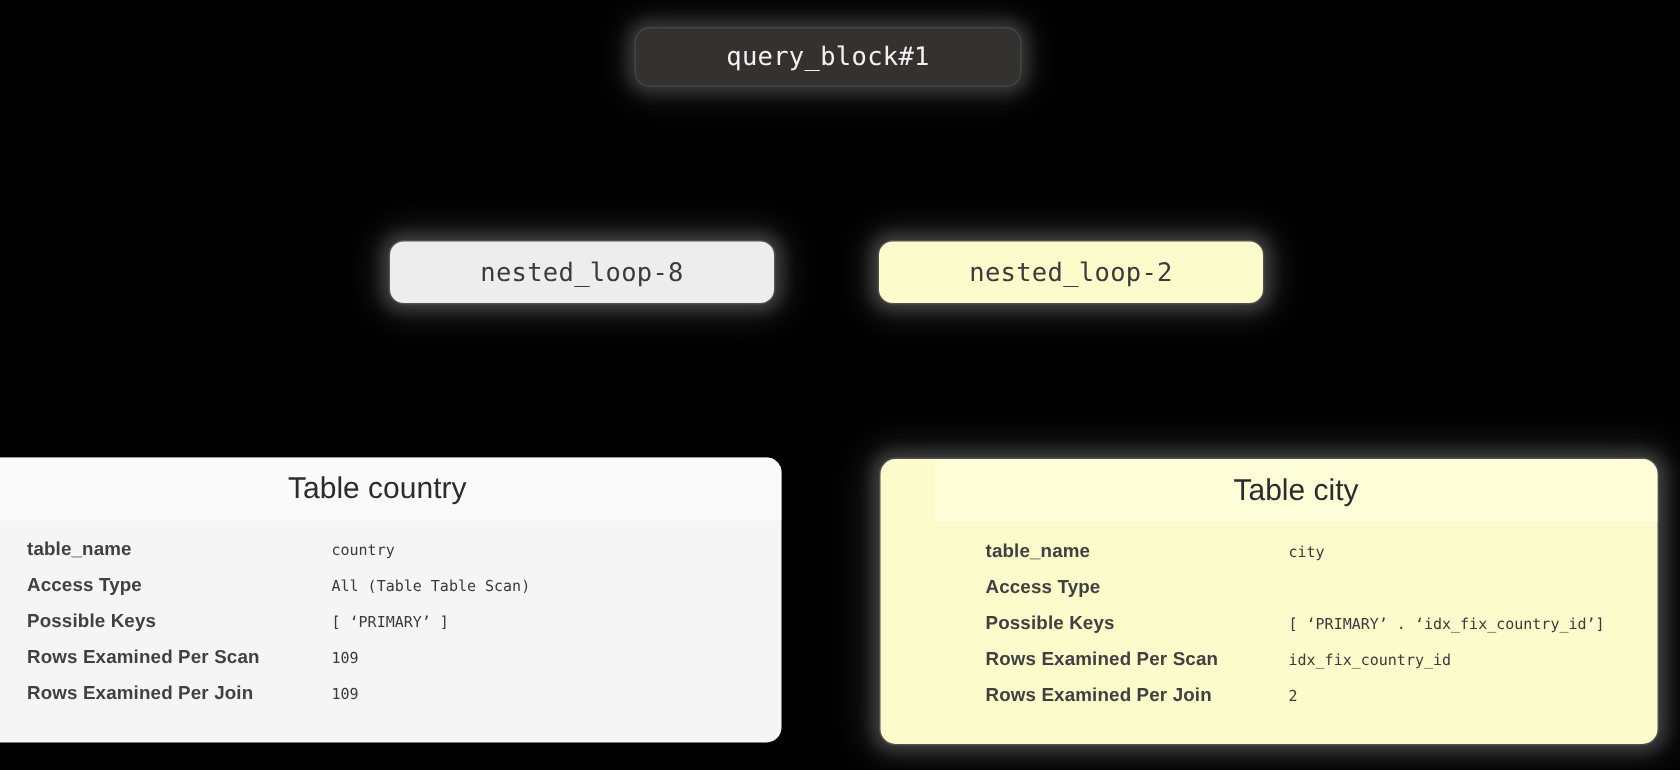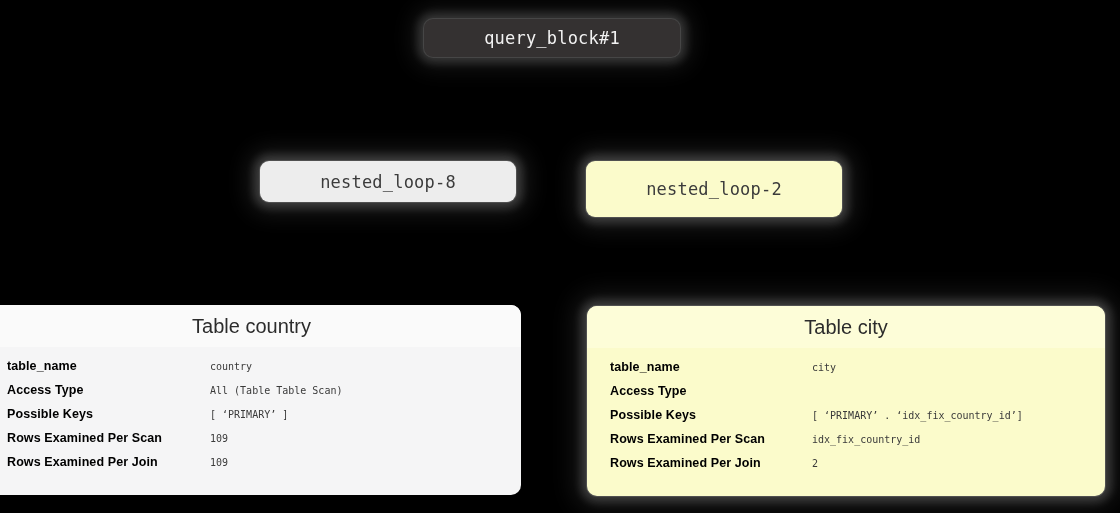--- a/index.html
+++ b/index.html
@@ -54,21 +54,21 @@
     box-shadow:
       0 0 0 1px rgba(255,255,255,0.12),
       0 0 10px 6px rgba(255,255,255,0.18),
       0 0 22px 13px rgba(255,255,255,0.09);
   }
 
   .node-loop2 {
     left: 586px;
     top: 161px;
     width: 256px;
-    height: 56px;
+    height: 41px;
     background: #fbfbcb;
     color: #3b3b3b;
     box-shadow:
       0 0 0 1px rgba(255,255,255,0.12),
       0 0 10px 6px rgba(255,255,255,0.18),
       0 0 22px 13px rgba(255,255,255,0.09);
   }
 
   
   .panel {
@@ -91,20 +91,21 @@
   .panel-city {
     left: 587px;
     top: 306px;
     width: 518px;
     height: 190px;
     background: #fbfbcb;
     box-shadow:
       0 0 0 1px rgba(255,255,255,0.12),
       0 0 10px 6px rgba(255,255,255,0.18),
       0 0 24px 14px rgba(255,255,255,0.085);
+    padding-left: 36px;
   }
 
   .panel-header {
     height: 42px;
     display: flex;
     align-items: center;
     justify-content: center;
     font-size: 20px;
     color: #2c2c2c;
     flex: 0 0 auto;
@@ -121,23 +122,24 @@
     display: flex;
     align-items: baseline;
     height: 24px;
   }
   .panel-country .row { padding-left: 25px; }
   .panel-city    .row { padding-left: 23px; }
 
   .row-label {
     font-size: 12.5px;
     font-weight: bold;
-    color: #000000;
+    color: #404040;
     letter-spacing: 0.1px;
     flex: 0 0 auto;
+    margin-left: 11px;
   }
   .panel-country .row-label { width: 203px; }
   .panel-city    .row-label { width: 202px; }
 
   .row-value {
     font-family: "DejaVu Sans Mono", "Liberation Mono", monospace;
     font-size: 10px;
     color: #3a3a3a;
     white-space: nowrap;
   }

